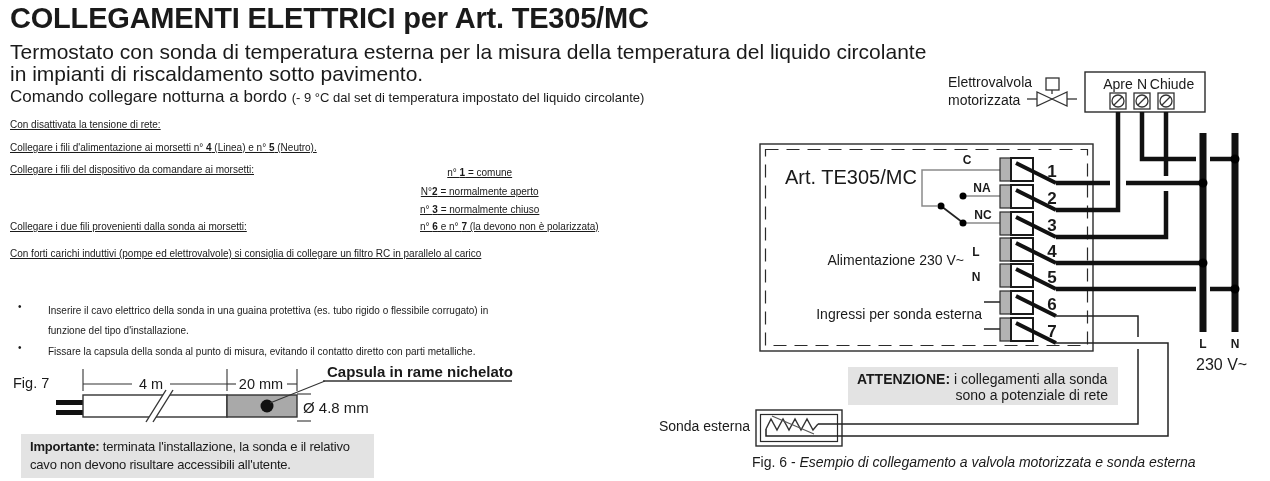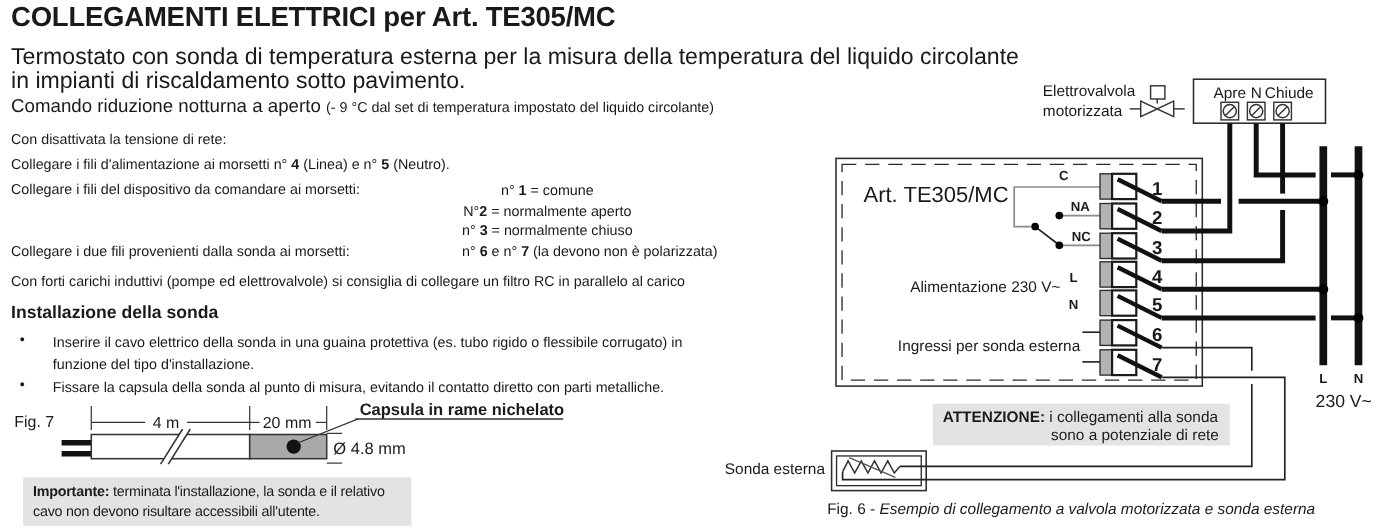--- a/index.html
+++ b/index.html
@@ -1,23 +1,23 @@
 <!DOCTYPE html>
 <html><head>
 <meta charset="utf-8">
 <style>
   html,body{margin:0;padding:0;}
   body{width:1270px;height:481px;background:#ffffff;font-family:"Liberation Sans",sans-serif;color:#1a1a1a;}
   .page{position:relative;width:1270px;height:481px;overflow:hidden;background:#fff;}
-  h1.title{position:absolute;left:10px;top:2px;margin:0;font-size:25px;font-weight:bold;letter-spacing:-0.2px;white-space:nowrap;}
+  h1.title{position:absolute;left:10px;top:2px;margin:0;font-size:29px;font-weight:bold;letter-spacing:-0.2px;white-space:nowrap;}
   .intro{position:absolute;left:10px;top:41px;font-size:21px;line-height:22px;white-space:nowrap;}
   .comando{position:absolute;left:10px;top:87px;white-space:nowrap;}
   .comando .big{font-size:17px;}
   .comando .note{font-size:13px;}
-  .b{position:absolute;left:10px;font-size:13px;white-space:nowrap;}
+  .b{position:absolute;left:10px;font-size:10px;white-space:nowrap;text-decoration:underline;}
   .col{line-height:18.5px;text-align:center;}
   .h2{position:absolute;left:10px;font-size:16px;font-weight:bold;white-space:nowrap;}
   .bullet{left:18px;}
   .dot{display:inline-block;width:30px;}
   .bt{display:inline-block;vertical-align:top;line-height:19.5px;}
   .importante{position:absolute;left:21px;top:434px;min-width:353px;width:max-content;box-sizing:border-box;
     background:#e3e3e3;padding:4px 9px 5px;font-size:13px;line-height:17.5px;letter-spacing:-0.2px;white-space:nowrap;}
   svg{position:absolute;overflow:visible;}
   svg text{font-family:"Liberation Sans",sans-serif;fill:#1a1a1a;}
   .lbl{font-size:14px;}
@@ -54,21 +54,21 @@
 <div class="page">
 
   <h1 class="title">COLLEGAMENTI ELETTRICI per Art. TE305/MC</h1>
 
   <div class="intro">
     <div>Termostato con sonda di temperatura esterna per la misura della temperatura del liquido circolante</div>
     <div>in impianti di riscaldamento sotto pavimento.</div>
   </div>
 
   <div class="comando">
-    <span class="big">Comando riduzione notturna a aperto </span><span class="note">(- 9 °C dal set di temperatura impostato del liquido circolante)</span>
+    <span class="big">Comando collegare notturna a bordo </span><span class="note">(- 9 °C dal set di temperatura impostato del liquido circolante)</span>
   </div>
 
   <div class="b" style="top:119px">Con disattivata la tensione di rete:</div>
 
   <div class="b" style="top:142px">
     <span>Collegare i fili d'alimentazione ai morsetti n° </span><b>4</b><span> (Linea) e n° </span><b>5</b><span> (Neutro).</span>
   </div>
 
   <div class="b" style="top:164px">Collegare i fili del dispositivo da comandare ai morsetti:</div>
   <div class="b col" style="top:164px;left:420px">
@@ -77,21 +77,20 @@
     <div><span>n° </span><b>3</b><span> = normalmente chiuso</span></div>
   </div>
 
   <div class="b" style="top:221px">Collegare i due fili provenienti dalla sonda ai morsetti:</div>
   <div class="b" style="top:221px;left:420px">
     <span>n° </span><b>6</b><span> e n° </span><b>7</b><span> (la devono non è polarizzata)</span>
   </div>
 
   <div class="b" style="top:248px">Con forti carichi induttivi (pompe ed elettrovalvole) si consiglia di collegare un filtro RC in parallelo al carico</div>
 
-  <div class="h2" style="top:276px">Installazione della sonda</div>
 
   <div class="b bullet" style="top:301px">
     <span class="dot">•</span><span class="bt"><span>Inserire il cavo elettrico della sonda in una guaina protettiva (es. tubo rigido o flessibile corrugato) in</span><br><span>funzione del tipo d'installazione.</span></span>
   </div>
   <div class="b bullet" style="top:342px">
     <span class="dot">•</span><span class="bt">Fissare la capsula della sonda al punto di misura, evitando il contatto diretto con parti metalliche.</span>
   </div>
 
   <svg style="left:0;top:358px;width:545px;height:123px" viewBox="0 358 545 123">
     <text x="13" y="388" font-size="14.5">Fig. 7</text>

